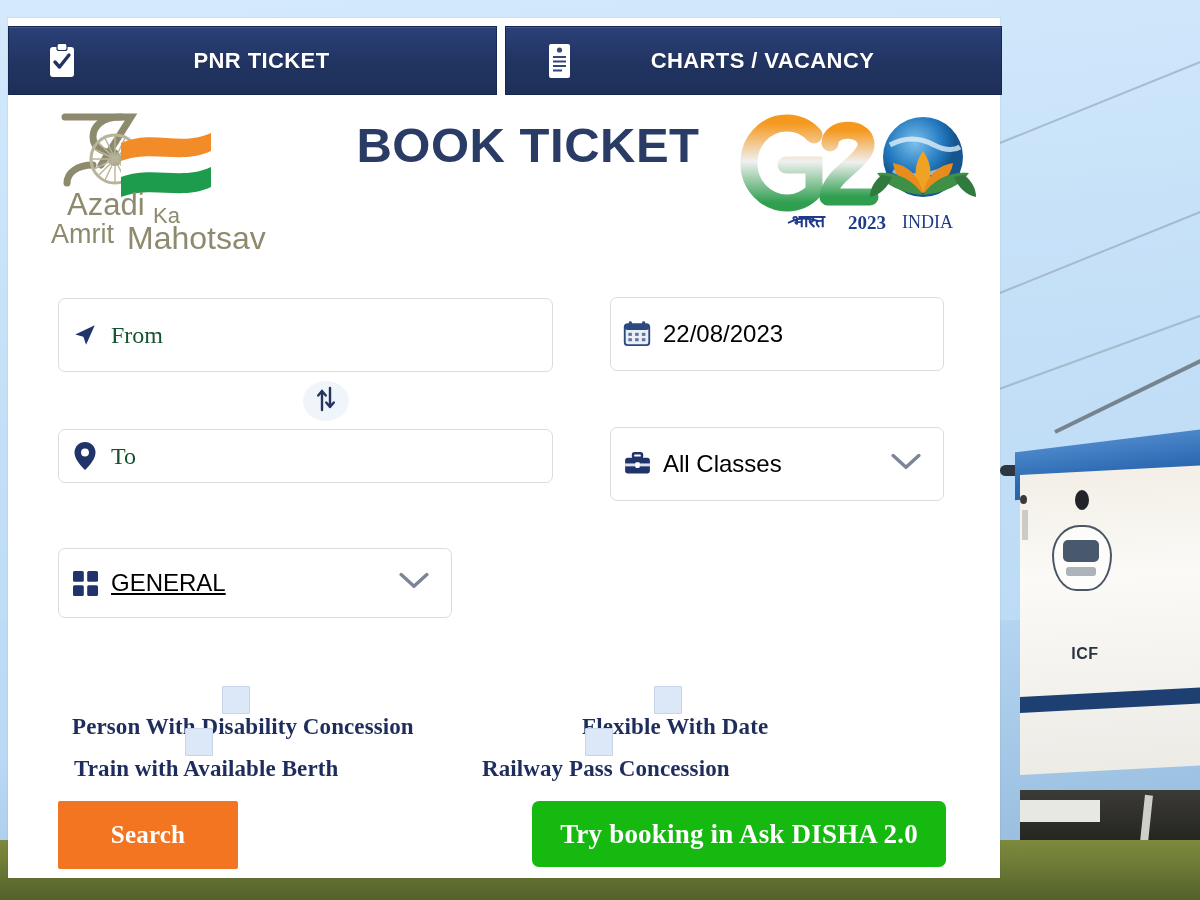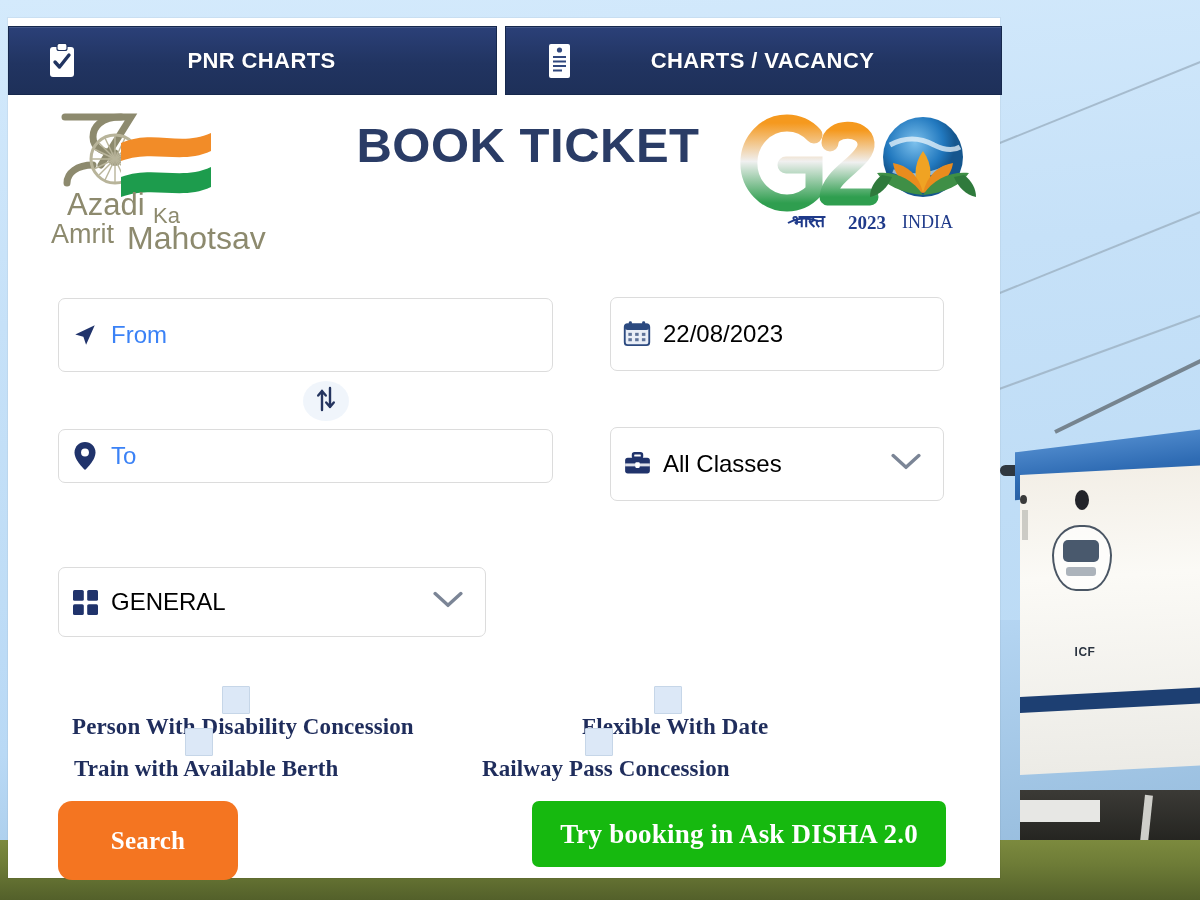--- a/index.html
+++ b/index.html
@@ -70,21 +70,21 @@
   .icf-emblem:before{
     content:"";position:absolute;left:9px;top:13px;width:36px;height:22px;border-radius:5px;
     background:#49596d;
   }
   .icf-emblem:after{
     content:"";position:absolute;left:12px;top:40px;width:30px;height:9px;border-radius:3px;
     background:rgba(73,89,109,.45);
   }
   .icf-text{
     position:absolute;left:1055px;top:645px;width:60px;text-align:center;
-    font-family:"Liberation Sans", sans-serif;font-weight:bold;font-size:12px;color:#2b3440;
+    font-family:"Liberation Sans", sans-serif;font-weight:bold;font-size:16px;color:#2b3440;
     letter-spacing:.5px;
   }
 
   
   .card{
     position:absolute;left:8px;top:18px;width:992px;height:860px;
     background:#ffffff;
     box-shadow:0 0 0 1px rgba(0,0,0,.04);
   }
 
@@ -124,28 +124,28 @@
   
   .field{
     position:absolute;background:#fff;border:1px solid #dcdcdc;border-radius:7px;
     display:flex;align-items:center;box-sizing:border-box;
   }
   .field .ico{width:52px;flex:0 0 52px;display:flex;align-items:center;justify-content:center;}
   .field .txt{
     font-size:24px;color:#000000;font-family:"Liberation Sans", sans-serif;
     white-space:nowrap;
   }
-  .field .ph{color:#3b82f6;}
+  .field .ph{color:#14532d;font-family:Liberation Serif, serif;}
   .chev{position:absolute;right:22px;top:50%;transform:translateY(-50%);}
 
   #fromField{left:58px;top:298px;width:495px;height:74px;}
   #toField{left:58px;top:429px;width:495px;height:54px;}
   #dateField{left:610px;top:297px;width:334px;height:74px;}
   #classField{left:610px;top:427px;width:334px;height:74px;}
-  #quotaField{left:58px;top:567px;width:428px;height:70px;}
+  #quotaField{left:58px;top:548px;width:394px;height:70px;text-decoration:underline;}
 
   .date-label{
     position:absolute;left:610px;top:267px;width:334px;text-align:center;
     font-size:19px;color:#4b5870;letter-spacing:.4px;
     font-family:"Liberation Sans", sans-serif;
   }
 
   .swap{
     position:absolute;left:303px;top:381px;width:46px;height:40px;
     border-radius:50%;background:rgba(228,236,248,.55);
@@ -171,21 +171,21 @@
   .cb-c{left:2px;top:0;justify-content:center;}
   .cb-d{left:410px;top:0;}
 
   
   .btn{
     position:absolute;border:none;cursor:pointer;color:#fff;
     font-family:"Liberation Serif", serif;font-weight:bold;
     display:flex;align-items:center;justify-content:center;
   }
   #searchBtn{
-    left:58px;top:801px;width:180px;height:79px;border-radius:14px;
+    left:58px;top:801px;width:180px;height:68px;border-radius:2px;
     background:#f47521;font-size:25px;letter-spacing:.2px;
   }
   #dishaBtn{
     left:532px;top:801px;width:414px;height:66px;border-radius:7px;
     background:#16b90f;font-size:27px;letter-spacing:.2px;
   }
 </style>
 </head>
 <body>
 
@@ -219,21 +219,21 @@
   <div class="tabs">
 
     <div class="tab tab-pnr">
       <span class="tab-ico">
         <svg width="30" height="36" viewBox="0 0 30 36">
           <rect x="3" y="4" width="24" height="30" rx="3" fill="#ffffff"></rect>
           <rect x="10" y="0.5" width="10" height="7" rx="2" fill="#ffffff" stroke="#213461" stroke-width="1.2"></rect>
           <path d="M8 19 l4.5 5 L22 12" stroke="#213461" stroke-width="3.4" fill="none" stroke-linecap="round" stroke-linejoin="round"></path>
         </svg>
       </span>
-      <span class="tab-label">PNR CHARTS</span>
+      <span class="tab-label">PNR TICKET</span>
     </div>
 
     <div class="tab tab-charts">
       <span class="tab-ico">
         <svg width="30" height="38" viewBox="0 0 30 38">
           <rect x="5" y="2" width="21" height="34" rx="2" fill="#ffffff"></rect>
           <circle cx="15.5" cy="8" r="2.6" fill="#31487e"></circle>
           <rect x="9" y="14" width="13" height="2" fill="#31487e"></rect>
           <rect x="9" y="18.5" width="13" height="2" fill="#31487e"></rect>
           <rect x="9" y="23" width="13" height="2" fill="#31487e"></rect>

